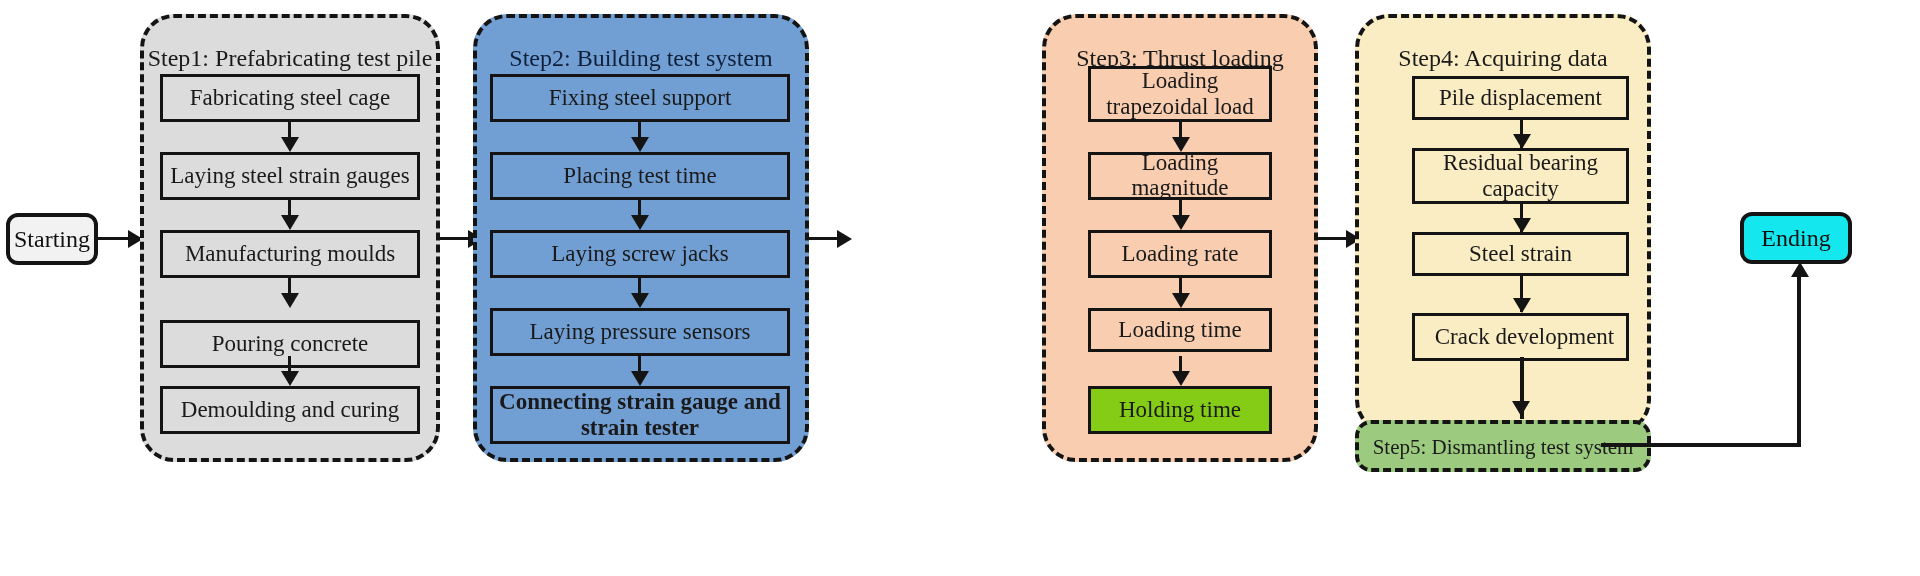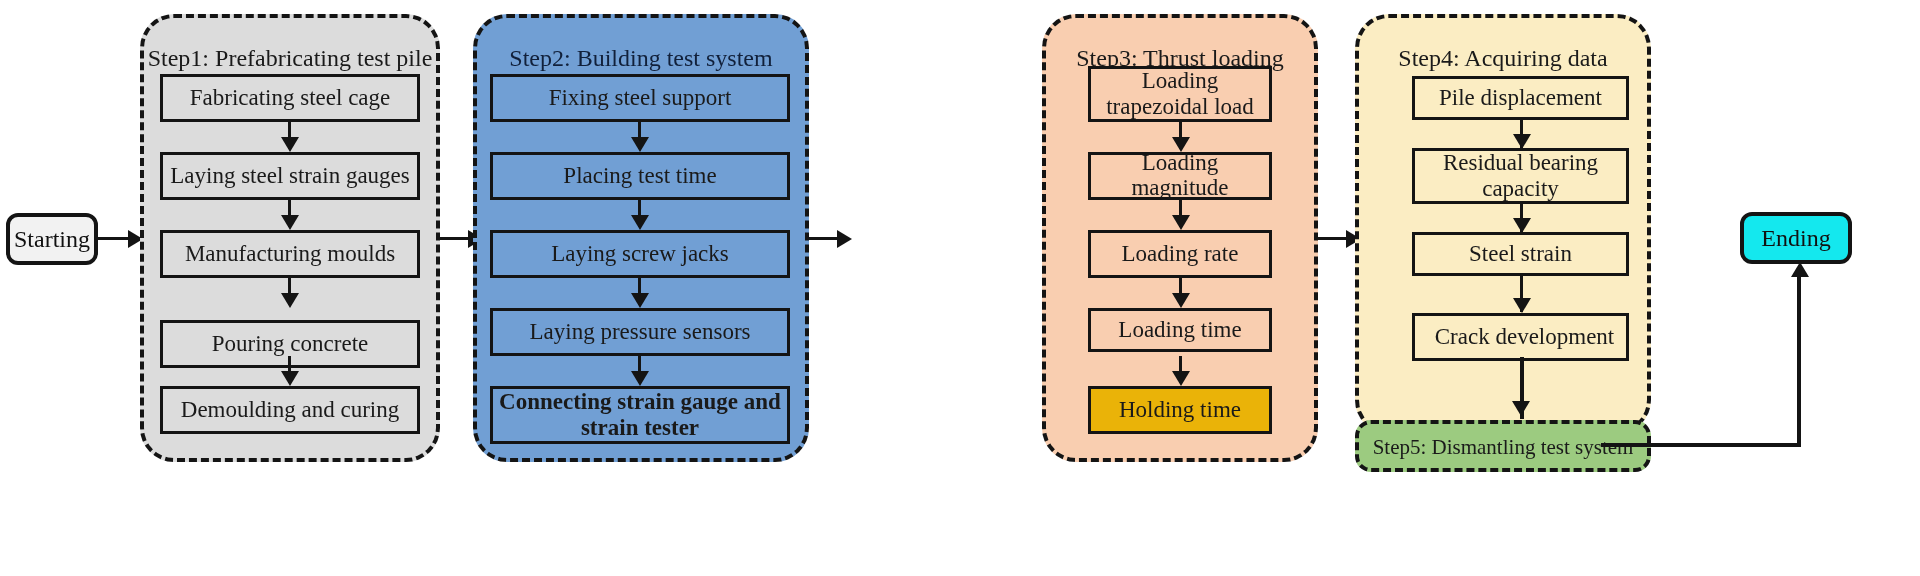--- a/index.html
+++ b/index.html
@@ -173,21 +173,21 @@
   </div>
   <div class="vline" style="left:1179px;top:278px;height:27px;"></div>
   <div class="arrow-down" style="left:1172px;top:293px;"></div>
 
   <div class="pbox" style="left:1088px;top:308px;width:184px;height:44px;background:#f9ceb0;">
     <span>Loading time</span>
   </div>
   <div class="vline" style="left:1179px;top:356px;height:27px;"></div>
   <div class="arrow-down" style="left:1172px;top:371px;"></div>
 
-  <div class="pbox" style="left:1088px;top:386px;width:184px;height:48px;background:#eab308;">
+  <div class="pbox" style="left:1088px;top:386px;width:184px;height:48px;background:#84cc16;">
     <span>Holding time</span>
   </div>
 
   <div class="hline" style="left:1318px;top:237px;width:33px;"></div>
   <div class="arrow-right" style="left:1346px;top:230px;"></div>
 
   <div class="panel" id="panel-step4" style="left:1355px;top:14px;width:296px;height:420px;background:#fbedc3;">
     <div class="panel-title" style="top:28px;">Step4: Acquiring data</div>
   </div>
   <div class="pbox" style="left:1412px;top:76px;width:217px;height:44px;background:#fbedc3;">

